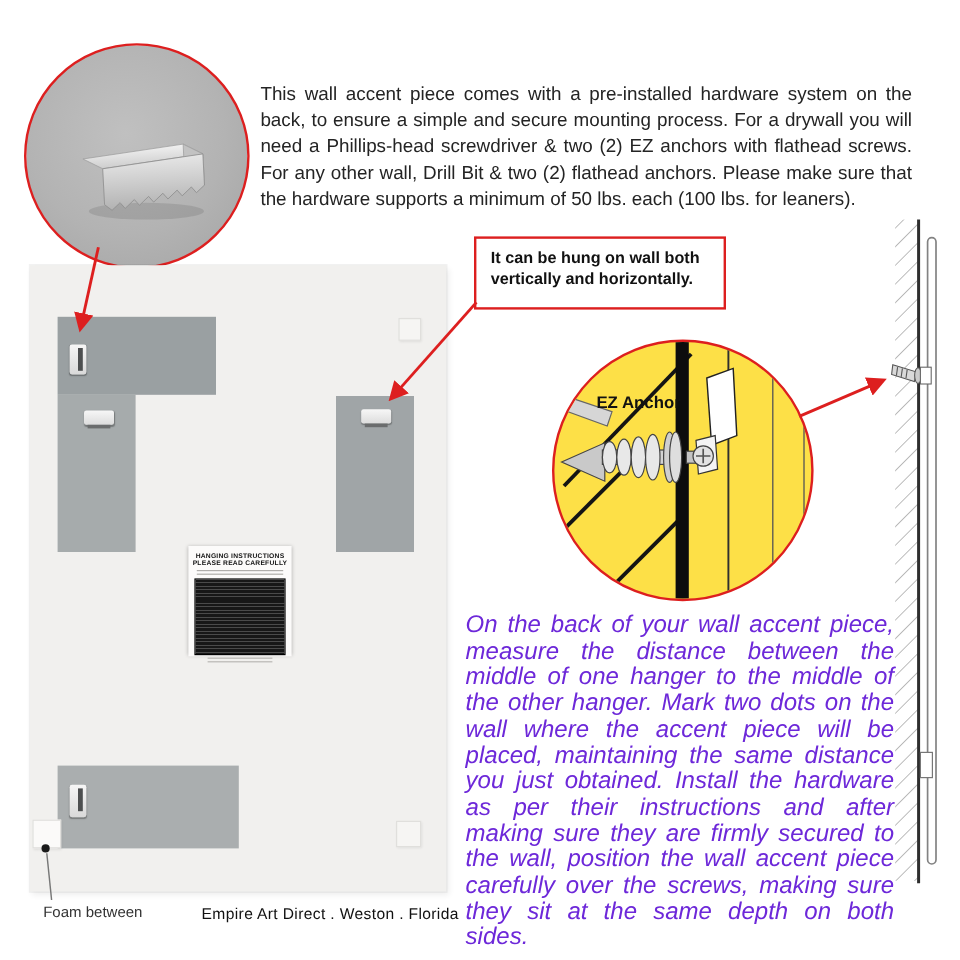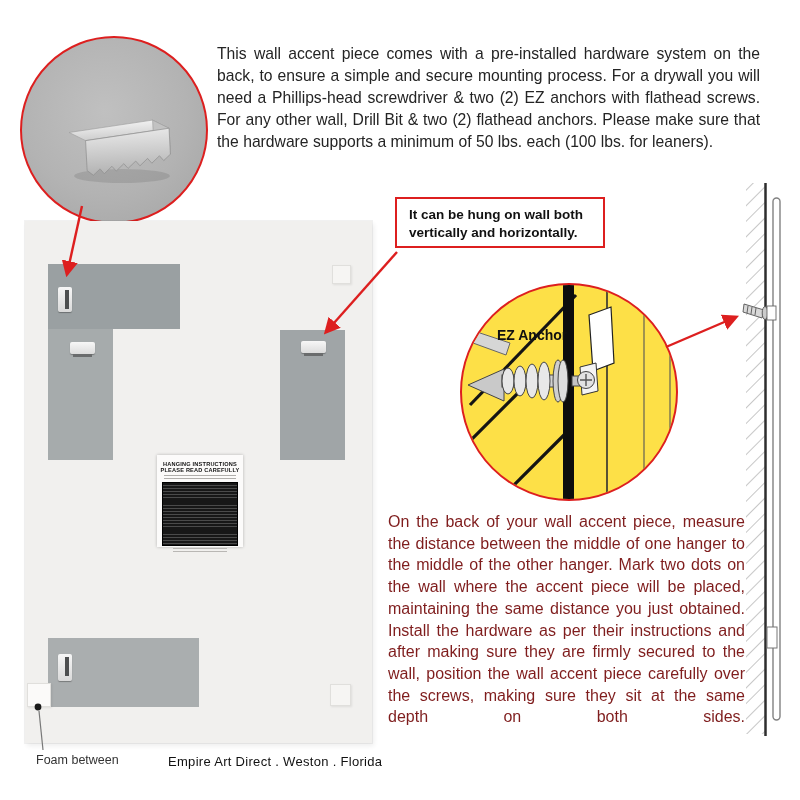--- a/index.html
+++ b/index.html
@@ -12,33 +12,33 @@
 
   
   .photo-circle{
     left:20px;top:36px;width:184px;height:184px;border-radius:50%;
     border:2.5px solid #dd1f1f;overflow:hidden;
     background:radial-gradient(circle at 45% 40%, #c0c0c0 0%, #b3b3b3 55%, #a3a3a3 100%);
   }
 
   
   .para-top{
-    left:217px;top:43px;width:543px;
+    left:217px;top:68px;width:543px;
     font-size:15.7px;line-height:21.9px;text-align:justify;color:#242424;
   }
   .para-bottom{
     left:388px;top:511px;width:357px;
-    font-size:16px;line-height:21.7px;text-align:justify;text-align-last:justify;color:#7f1d1d;
+    font-size:20px;line-height:21.7px;text-align:justify;text-align-last:justify;color:#6d28d9;font-style:italic;
   }
 
   
   .callout{
     left:395px;top:197px;width:186px;
     border:2px solid #dd1f1f;background:#fff;
-    padding:7px 8px 4px 12px;
+    padding:7px 8px 14px 12px;
     font-size:13.5px;line-height:18px;font-weight:bold;color:#111;
   }
 
   
   .panel{
     left:25px;top:221px;width:347px;height:522px;
     background:#f1f0ee;
     box-shadow:0 0 0 1px rgba(0,0,0,0.05), 2px 3px 5px rgba(0,0,0,0.07);
   }
   .gray{position:absolute;}

